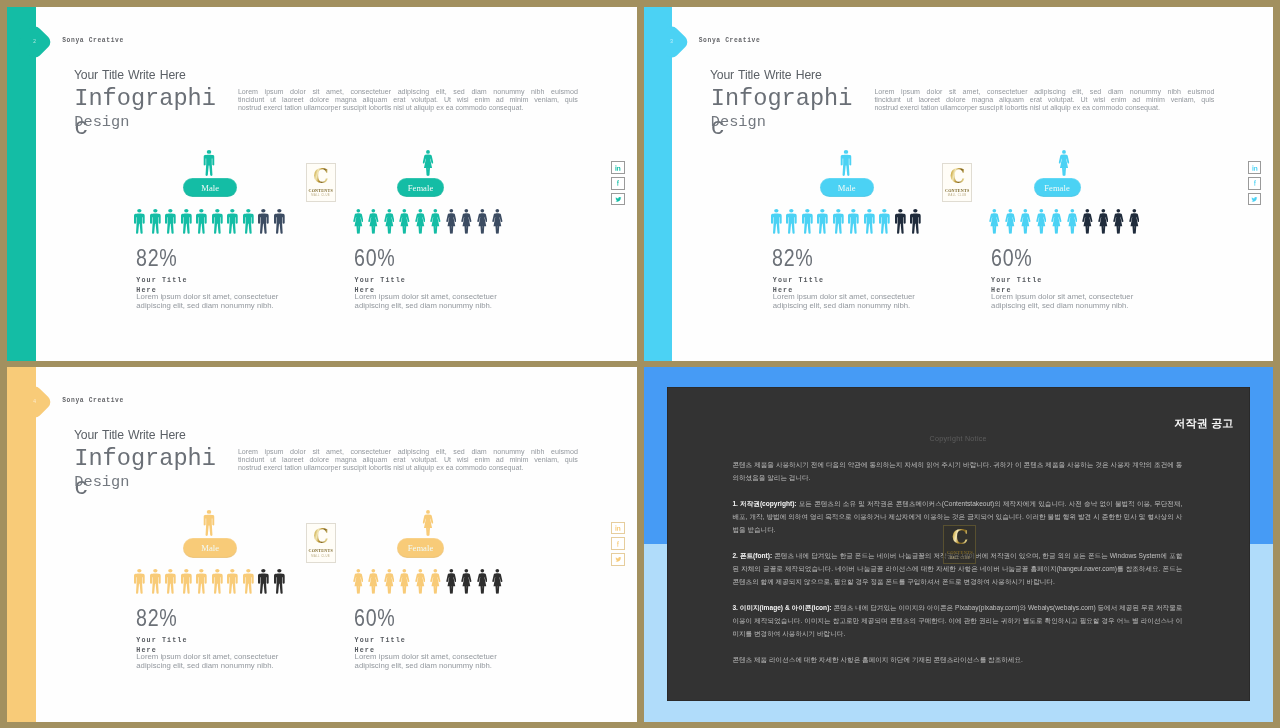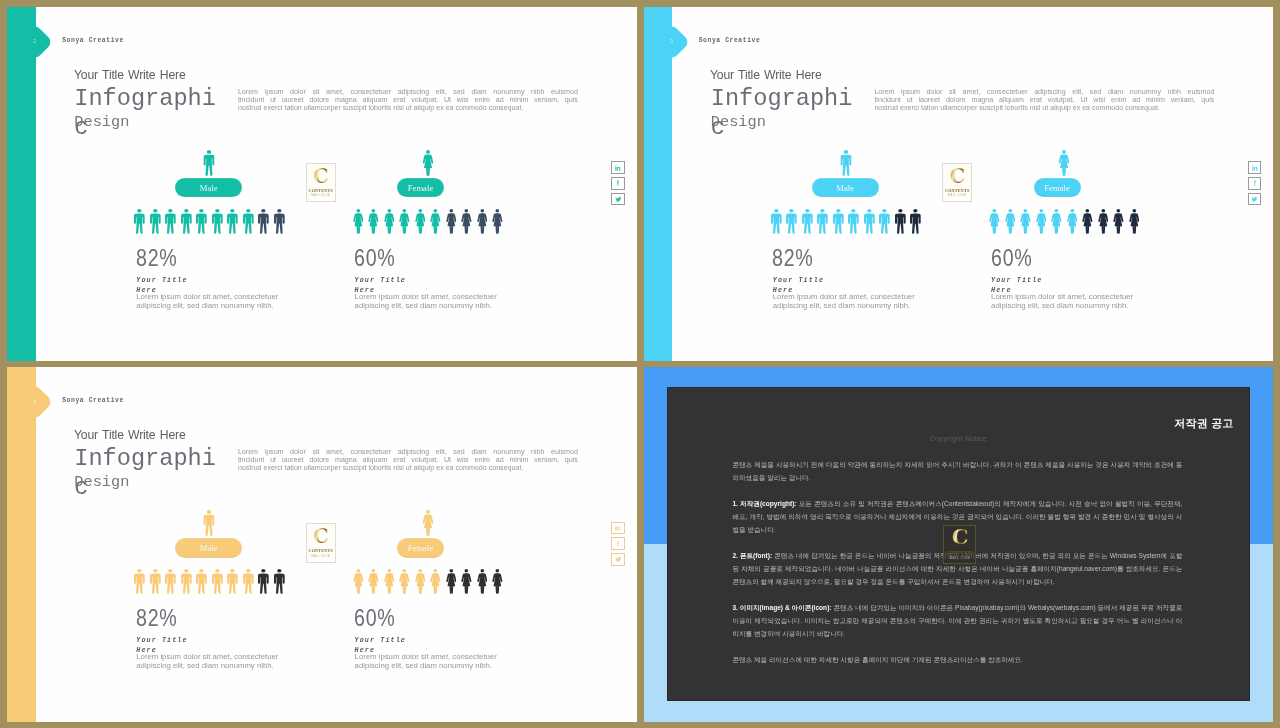--- a/index.html
+++ b/index.html
@@ -63,21 +63,21 @@
   .body-copy{
     position:absolute;left:230.9px;top:80.5px;width:340px;
     font-size:7.1px;line-height:8.35px;color:#93989e;
     font-family:"Liberation Sans",sans-serif;
   }
   .body-copy .bline{display:block;text-align:justify;text-align-last:justify;}
   .body-copy .bline.last{text-align-last:left;}
   .grp{position:absolute;top:142.8px;width:150.2px;}
   .grp-a{left:127.2px;}
   .grp-b{left:345.5px;}
-  .pill-a{left:41px;width:67px;}
+  .pill-a{left:49px;width:54px;}
   .pill-b{left:44.5px;width:47px;}
   .toppic{position:absolute;left:50%;transform:translateX(-50%);top:0;line-height:0;}
   .pill{
     position:absolute;top:28.4px;height:19.3px;
     border-radius:10px;
     box-shadow:inset 0 0 0 0.7px rgba(255,255,255,.18), inset 0 -1px 1px rgba(0,0,0,.06);
     display:flex;align-items:center;justify-content:center;
     color:#f0faf7;font-size:8.6px;letter-spacing:0.05px;
     font-family:"Liberation Serif",serif;
   }
@@ -87,21 +87,21 @@
     position:absolute;left:1.6px;top:95.5px;
     font-size:23.4px;color:#6b7077;letter-spacing:0.9px;
     font-family:"Liberation Sans",sans-serif;font-weight:300;
     transform:scaleX(0.84);transform-origin:left top;
   }
   .subttl{
     position:absolute;left:2.1px;top:126.5px;width:100px;
     font-size:6.7px;line-height:9.75px;letter-spacing:1.12px;color:#55595e;
     font-family:"Liberation Mono",monospace;font-weight:bold;
   }
-  .subttl span{display:block;font-style:italic;}
+  .subttl span{display:block;}
   .subcopy{
     position:absolute;left:2.1px;top:143.4px;width:151px;
     font-size:7.75px;line-height:8.7px;color:#93989e;
     font-family:"Liberation Sans",sans-serif;
   }
   .logocard{
     position:absolute;left:298.5px;top:155.8px;width:30.4px;height:39.6px;background:#fffdf7;
     border:1px solid #e0dcd2;box-sizing:border-box;
     display:flex;flex-direction:column;align-items:center;justify-content:center;
   }

